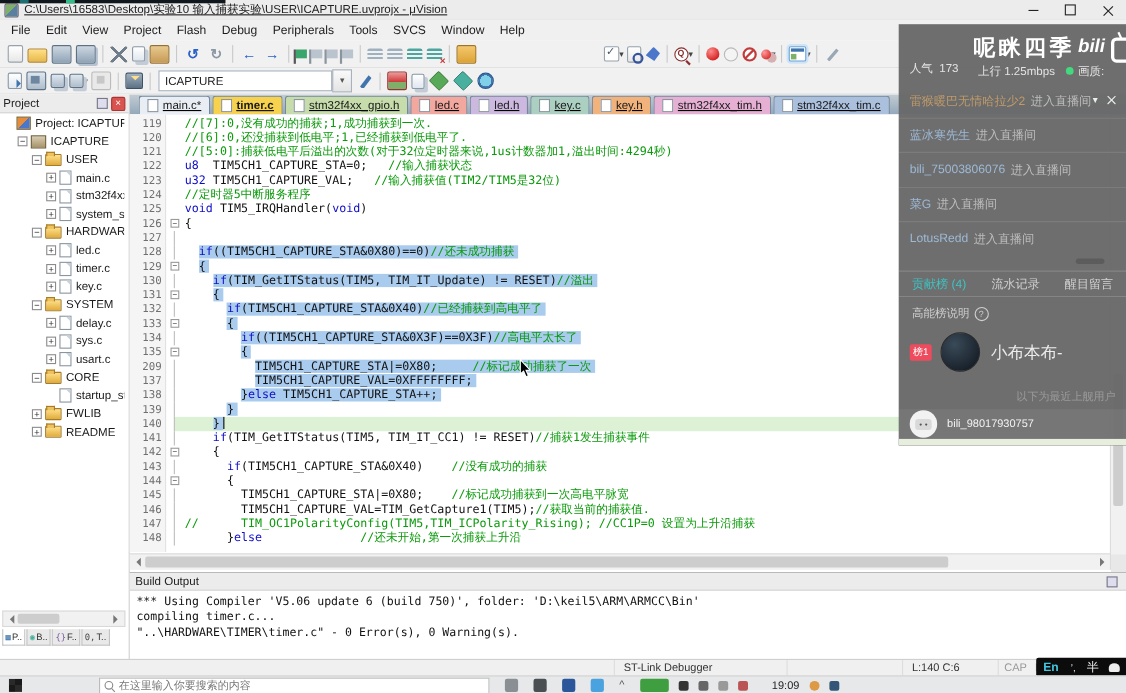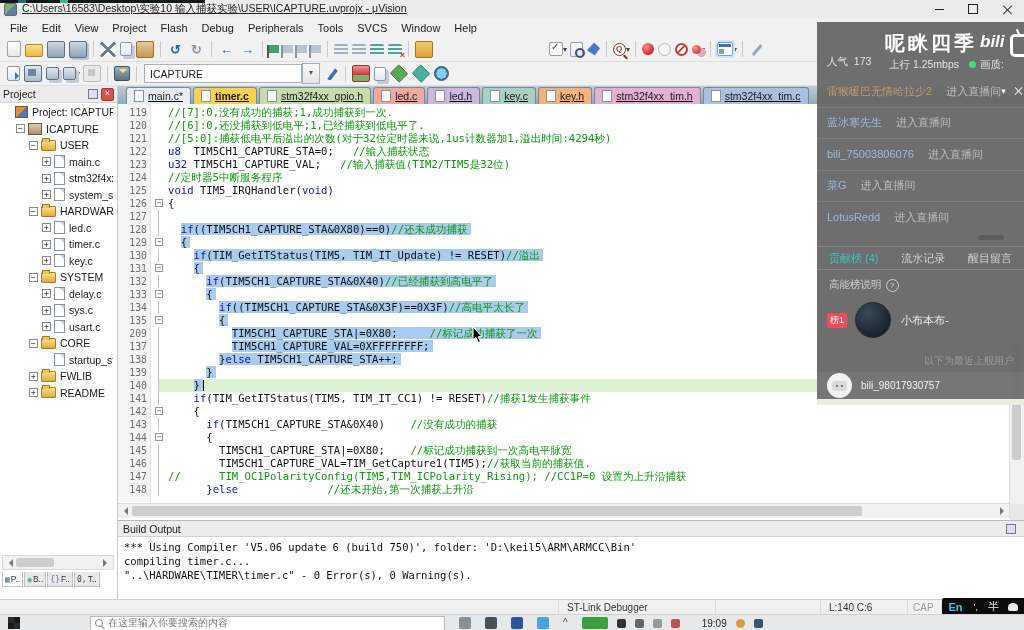--- a/index.html
+++ b/index.html
@@ -195,40 +195,40 @@
   .ov-qual{position:absolute;left:163px;top:36px;font-size:10.5px;color:#e3e3e3;}
   .bililogo{position:absolute;right:-8px;top:2px;width:52px;height:40px;color:#fff;}
   .bilitxt{position:absolute;left:0;top:8px;font-size:17px;font-weight:bold;font-style:italic;}
   .bilitv{position:absolute;left:30px;top:10px;width:24px;height:17px;border:3px solid #fff;border-radius:5px;}
   .bilitv::before,.bilitv::after{content:"";position:absolute;top:-8px;width:2px;height:6px;background:#fff;}
   .bilitv::before{left:4px;transform:rotate(-25deg);} .bilitv::after{right:4px;transform:rotate(25deg);}
   .ov-chat{position:absolute;left:0;top:54px;right:0;}
   .ovrow{height:30.5px;display:flex;align-items:center;padding:0 10px;border-top:1px solid rgba(255,255,255,.10);
          font-size:11px;white-space:nowrap;overflow:hidden;}
   .ovrow:first-child{border-top:none;}
-  .ov-user{margin-right:14px;}
+  .ov-user{margin-right:5px;}
   .ov-action{color:#bdbdbd;}
   .rowctl{margin-left:auto;display:flex;align-items:center;color:#eee;}
   .rowctl .dd{font-size:9px;margin-right:8px;}
   .rowctl .cx{position:relative;width:8px;height:8px;}
   .rowctl .cx::before,.rowctl .cx::after{content:"";position:absolute;left:4px;top:-1px;width:1px;height:10px;background:#eee;}
   .rowctl .cx::before{transform:rotate(45deg);} .rowctl .cx::after{transform:rotate(-45deg);}
   .ov-handle{position:absolute;right:20px;top:213px;width:26px;height:5px;background:#5c5c5c;border-radius:3px;}
   .ov-tabs{position:absolute;left:0;top:224px;right:0;height:22px;display:flex;align-items:center;
            justify-content:space-between;padding:0 12px;border-top:1px solid rgba(255,255,255,.16);
            border-bottom:1px solid rgba(255,255,255,.16);font-size:11px;color:#d2d2d2;}
   .ov-help{position:absolute;left:12px;top:256px;font-size:10.5px;color:#cfcfcf;display:flex;align-items:center;}
   .qm{width:11px;height:11px;border:1px solid #cfcfcf;border-radius:50%;font-size:8px;line-height:11px;
       text-align:center;margin-left:4px;}
   .ov-rank{position:absolute;left:0;top:276px;right:0;}
   .rankrow{display:flex;align-items:center;padding:4px 10px;}
   .rbadge{font-size:9px;color:#fff;border-radius:2px;padding:1px 3px;margin-right:8px;}
   .ravatar{width:34px;height:34px;border-radius:50%;background:radial-gradient(circle at 35% 30%,#3a4a58,#0d141c);
            margin-right:10px;border:1px solid #2a2a2a;}
-  .rname{font-size:11px;color:#ececec;}
+  .rname{font-size:15px;color:#ececec;}
   .ov-faint{position:absolute;right:10px;top:332px;font-size:10px;color:#d5d5d5;opacity:.42;}
   .ov-bottom{position:absolute;left:0;top:350px;right:0;height:27px;display:flex;align-items:center;
              padding:0 10px;background:rgba(255,255,255,.06);}
   .botavatar{width:25px;height:25px;border-radius:50%;background:#f2f2f2;position:relative;margin-right:9px;flex:0 0 auto;}
   .botavatar::before{content:"";position:absolute;left:5px;top:8px;width:15px;height:10px;background:#d9d9d9;border-radius:3px;}
   .botavatar::after{content:"";position:absolute;left:9px;top:12px;width:2px;height:2px;background:#555;
                     box-shadow:5px 0 0 #555;border-radius:50%;}
   .botname{font-size:10px;color:#f2f2f2;}
   .ov-strip{position:absolute;left:0;bottom:0;right:0;height:6px;background:#e7eede;}
 

